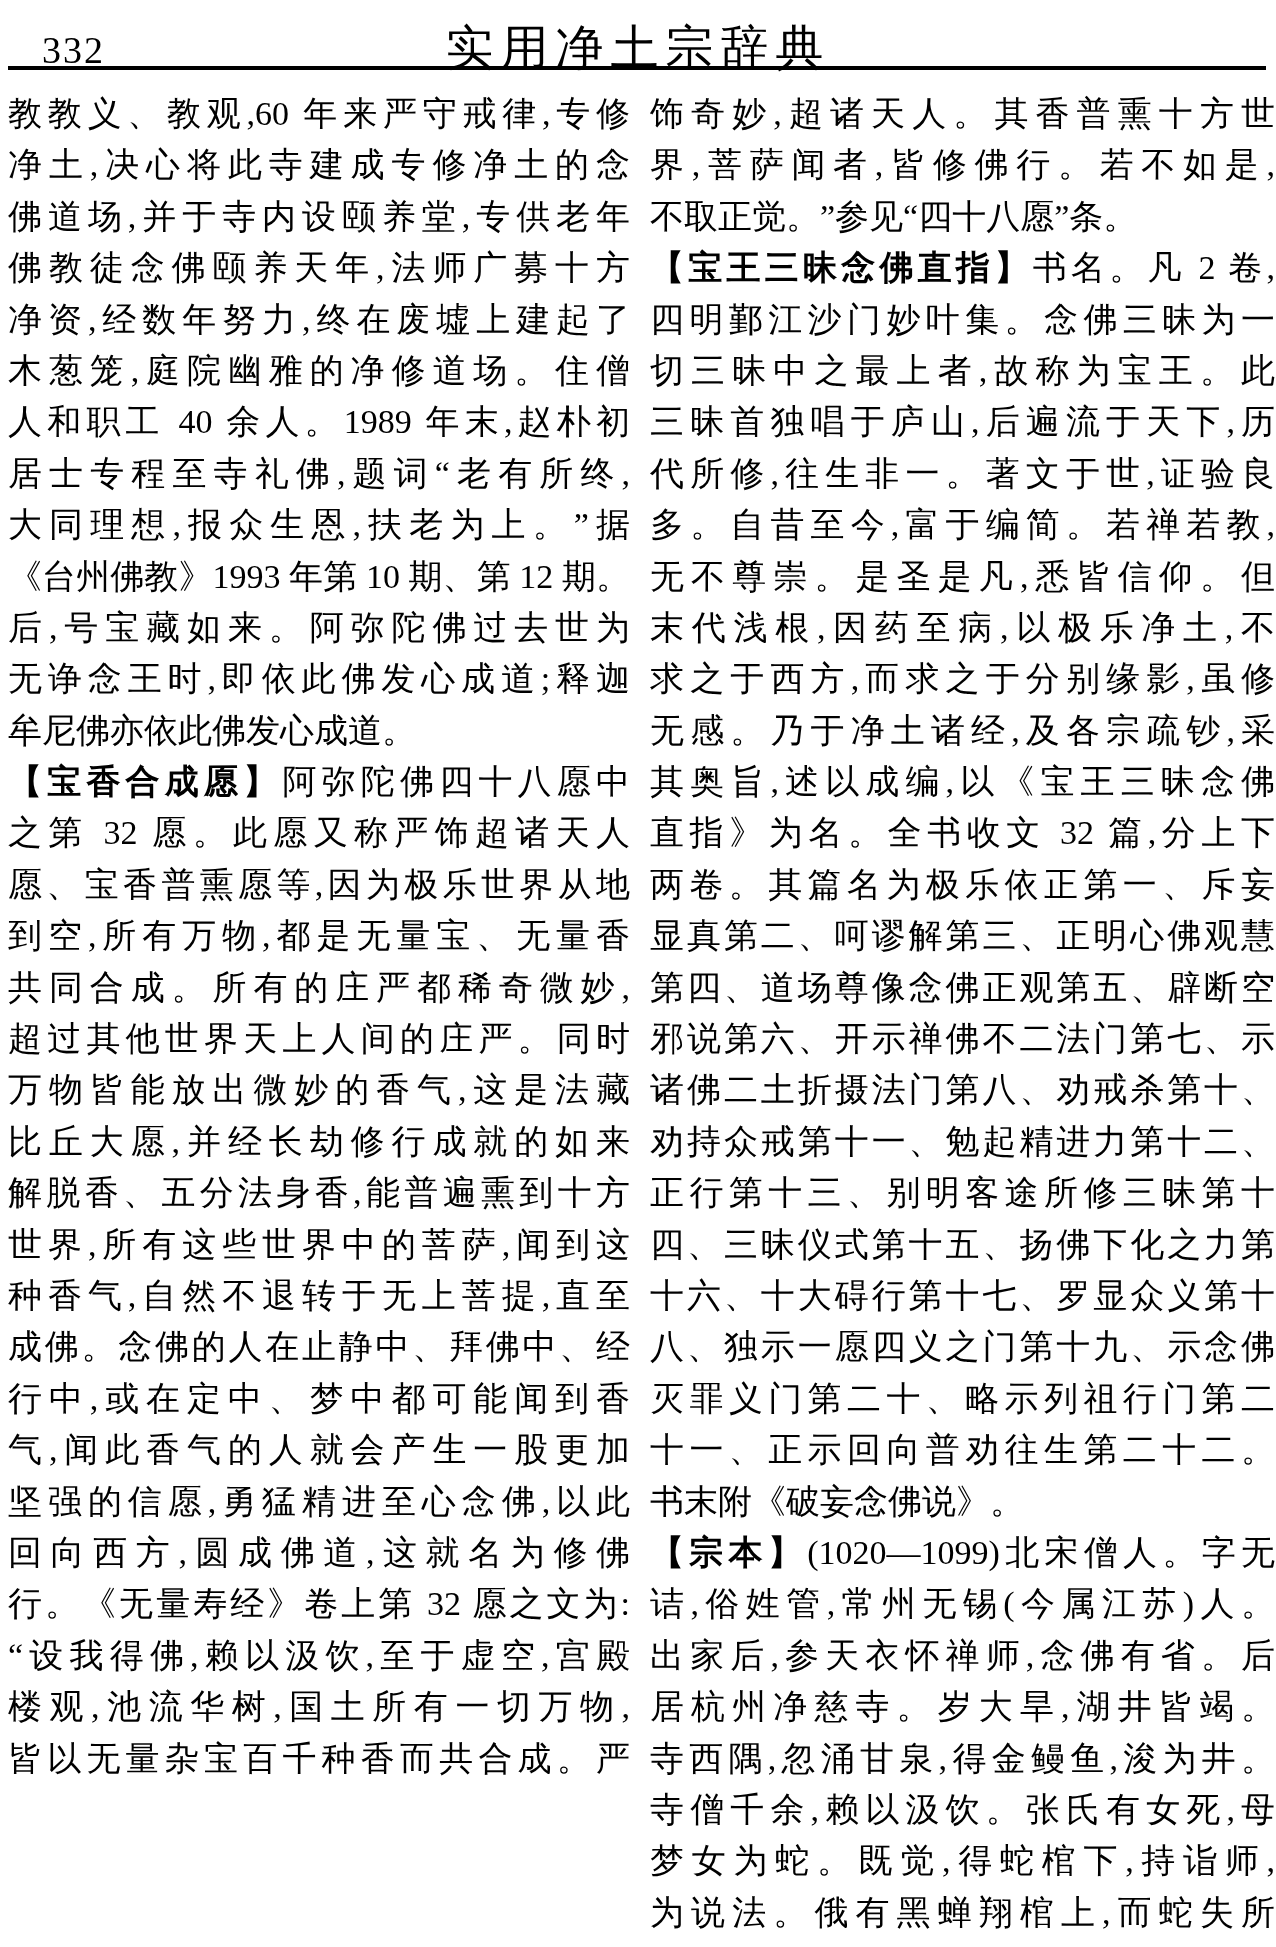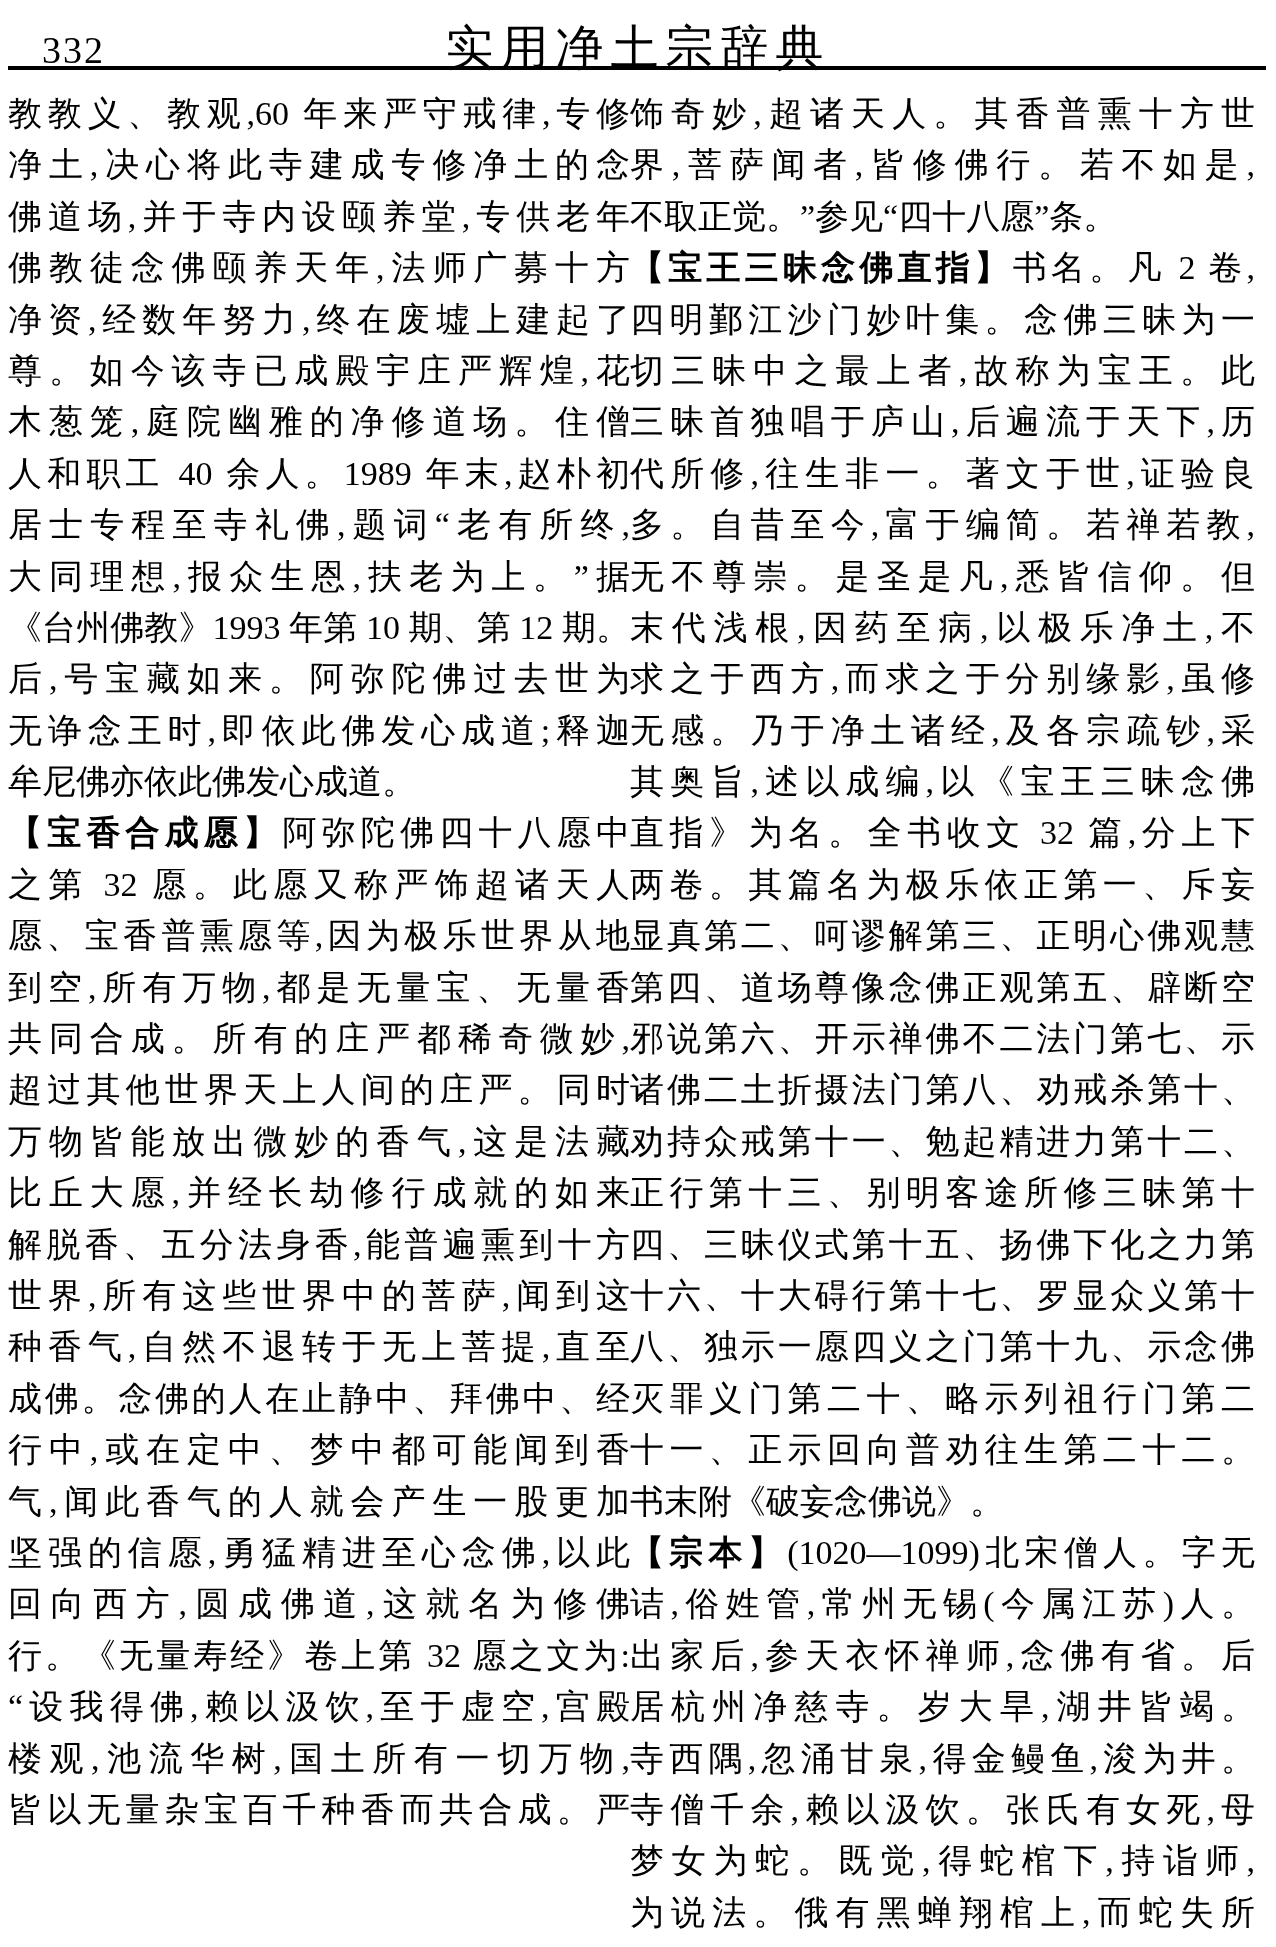--- a/index.html
+++ b/index.html
@@ -22,21 +22,21 @@
   }
   .header-rule {
     position:absolute; top:66px; left:8px; right:10px; height:4px;
     background:#000000;
   }
   .content {
     position:absolute; top:88px; left:8px;
     display:flex;
   }
   .col { display:block; }
-  .col-left  { width:622px; margin-right:0; }
+  .col-left  { width:622px; margin-right:20px; }
   .col-right { width:625px; }
   .line {
     height:51.4px; line-height:51.4px;
     font-size:34px;
     text-align:justify; text-align-last:justify;
     overflow:hidden; white-space:nowrap;
   }
   .line.short { text-align-last:left; }
   .entry-head { font-weight:bold; }
 </style>
@@ -49,21 +49,20 @@
 </div>
 <div class="header-rule"></div>
 
 <div class="content">
   <div class="col col-left" id="col-left">
       <div class="line">教教义、教观,60 年来严守戒律,专修</div>
       <div class="line">净土,决心将此寺建成专修净土的念</div>
       <div class="line">佛道场,并于寺内设颐养堂,专供老年</div>
       <div class="line">佛教徒念佛颐养天年,法师广募十方</div>
       <div class="line">净资,经数年努力,终在废墟上建起了</div>
-      <div class="line">尊。如今该寺已成殿宇庄严辉煌,花</div>
       <div class="line">木葱笼,庭院幽雅的净修道场。住僧</div>
       <div class="line">人和职工 40 余人。1989 年末,赵朴初</div>
       <div class="line">居士专程至寺礼佛,题词“老有所终,</div>
       <div class="line">大同理想,报众生恩,扶老为上。”据</div>
       <div class="line">《台州佛教》1993 年第 10 期、第 12 期。</div>
       <div class="line">后,号宝藏如来。阿弥陀佛过去世为</div>
       <div class="line">无诤念王时,即依此佛发心成道;释迦</div>
       <div class="line short">牟尼佛亦依此佛发心成道。</div>
       <div class="line"><span class="entry-head">【宝香合成愿】</span>阿弥陀佛四十八愿中</div>
       <div class="line">之第 32 愿。此愿又称严饰超诸天人</div>

